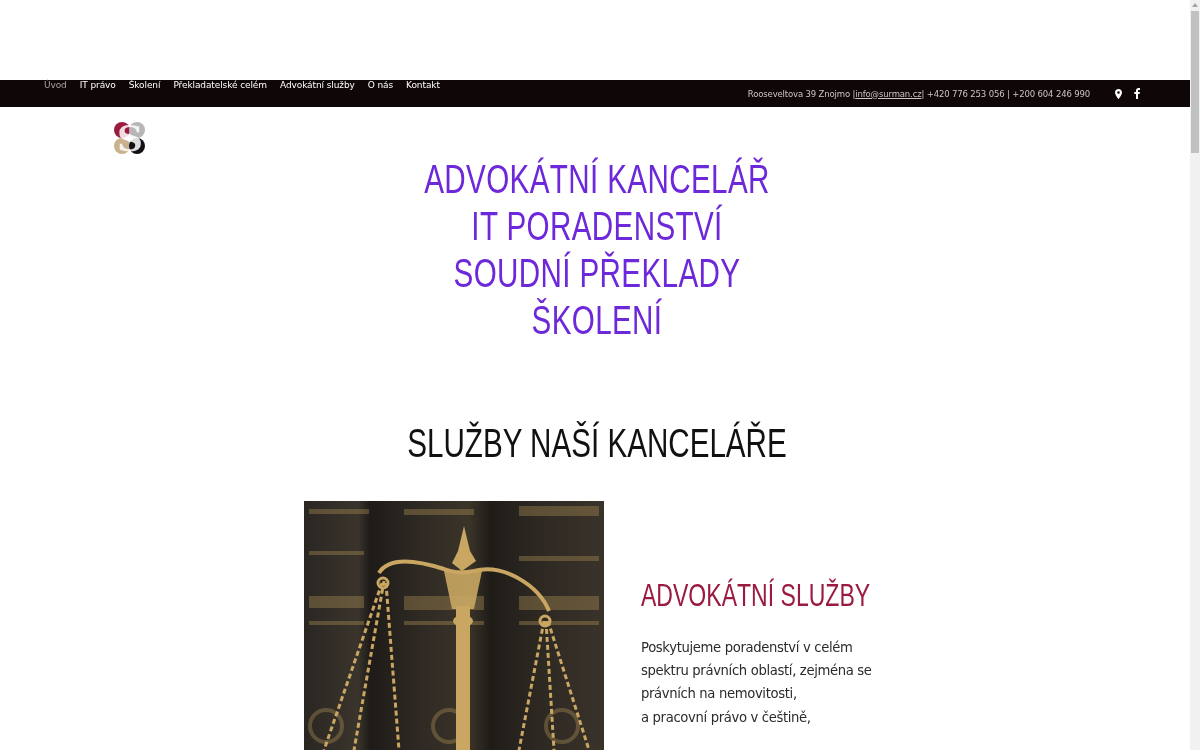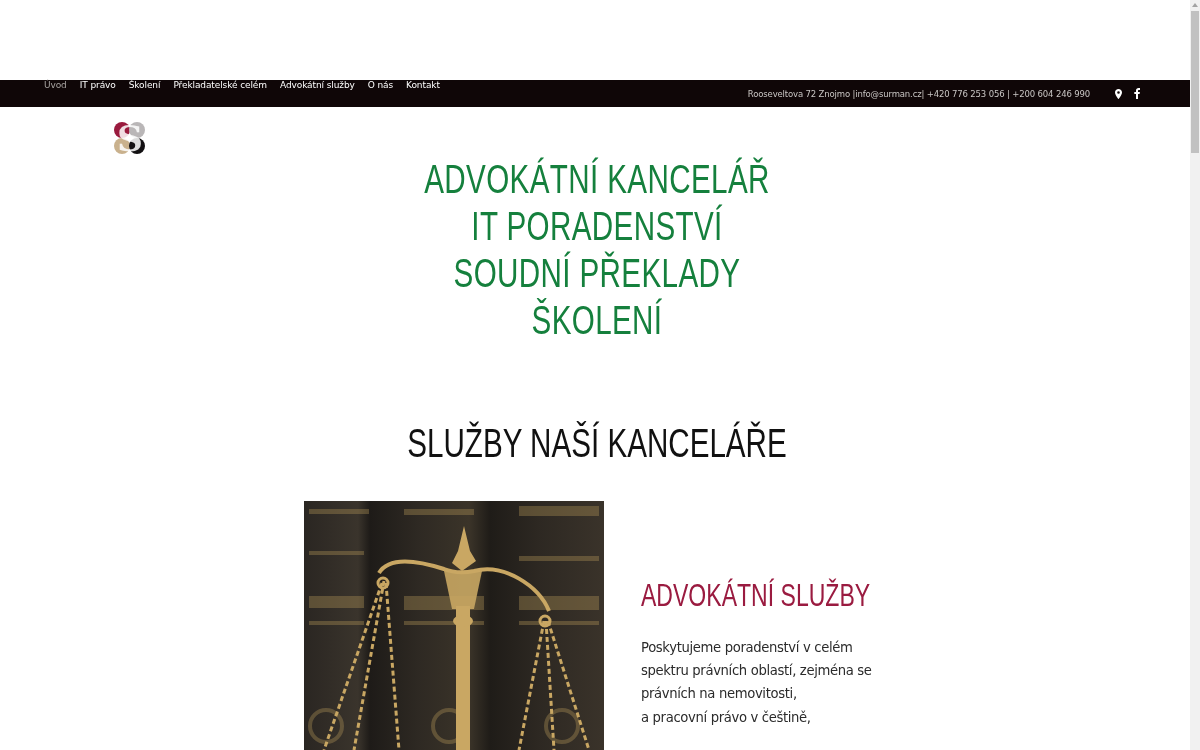--- a/index.html
+++ b/index.html
@@ -21,39 +21,39 @@
     color: #ffffff; font-size: 9px; margin-right: 13px; white-space: nowrap;
     font-family: "DejaVu Sans", sans-serif; letter-spacing: -0.1px; cursor: pointer;
   }
   .nav-item.active { color: #a7a3a0; }
   .nav-contact {
     position: absolute; right: 100px; top: 0; height: 27px;
     display: flex; align-items: center;
     color: #c9c6c4; font-size: 8.5px; white-space: nowrap;
     font-family: "DejaVu Sans", sans-serif; letter-spacing: -0.15px;
   }
-  .nav-contact .email { color: #c9c6c4; }
+  .nav-contact .email { color: #c9c6c4; text-decoration: underline; }
   .nav-social { position: absolute; right: 50px; top: 0; height: 27px; display: flex; align-items: center; gap: 12px; }
   .nav-social svg { display: block; }
 
   .logo { position: absolute; left: 114px; top: 122px; width: 32px; height: 34px; }
   .logo .dot { position: absolute; width: 16px; height: 16px; border-radius: 50%; }
   .logo .d1 { left: 0; top: 0; background: #9a1b3e; }
   .logo .d2 { left: 15px; top: 0; background: #b9b6b7; }
   .logo .d3 { left: 0; top: 16px; background: #c9b18d; }
   .logo .d4 { left: 15px; top: 16px; background: #121012; }
   .logo .s {
     position: absolute; left: 0; top: 0; width: 32px; height: 34px;
     font-family: "DejaVu Serif", serif; font-weight: bold; font-size: 36px; line-height: 33px;
     text-align: center; color: #ffffff; opacity: 0.85;
   }
 
   .hero {
     position: absolute; left: 0; top: 156px; width: 1194px; text-align: center;
-    color: #15803d; font-family: "Liberation Sans Narrow", "Liberation Sans", sans-serif;
+    color: #6d28d9; font-family: "Liberation Sans Narrow", "Liberation Sans", sans-serif;
     font-stretch: condensed;
   }
   .hero-line {
     font-size: 40px; line-height: 47px; font-weight: normal;
     transform: scaleX(0.74); transform-origin: center; letter-spacing: 0.5px;
   }
 
   .section-title {
     position: absolute; left: 0; top: 421px; width: 1194px; text-align: center;
     color: #111; font-size: 40px; line-height: 44px;
@@ -95,21 +95,21 @@
       <span class="nav-item active">Úvod</span>
       <span class="nav-item">IT právo</span>
       <span class="nav-item">Školení</span>
       <span class="nav-item">Překladatelské celém</span>
       <span class="nav-item">Advokátní služby</span>
       <span class="nav-item">O nás</span>
       <span class="nav-item">Kontakt</span>
     </div>
 
     <div class="nav-contact">
-      <span>Rooseveltova 72 Znojmo | </span>
+      <span>Rooseveltova 39 Znojmo | </span>
       <a class="email">info@surman.cz</a>
       <span> | +420 776 253 056 | +200 604 246 990</span>
     </div>
 
     <div class="nav-social">
       <span>
         <svg width="7" height="10" viewBox="0 0 7 10">
             <path d="M3.5 0C1.6 0 0 1.5 0 3.4 0 5.9 3.5 10 3.5 10S7 5.9 7 3.4C7 1.5 5.4 0 3.5 0zm0 4.8a1.3 1.3 0 110-2.6 1.3 1.3 0 010 2.6z" fill="#fff"></path>
           </svg>
       </span>

